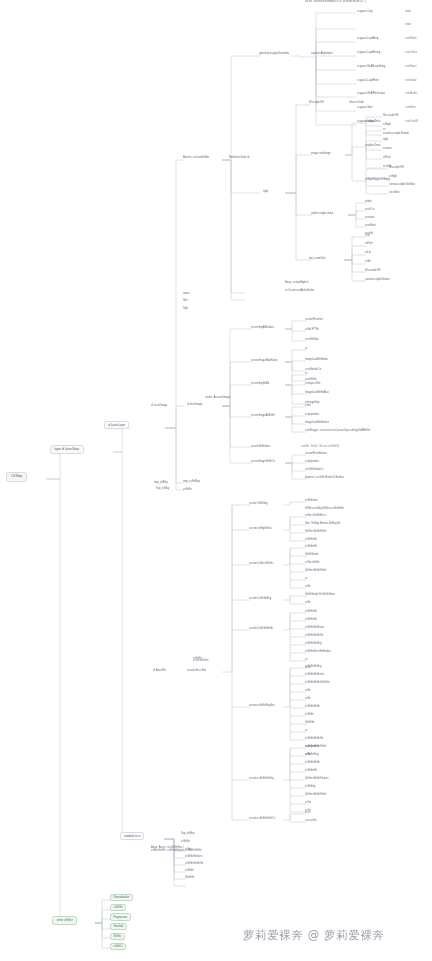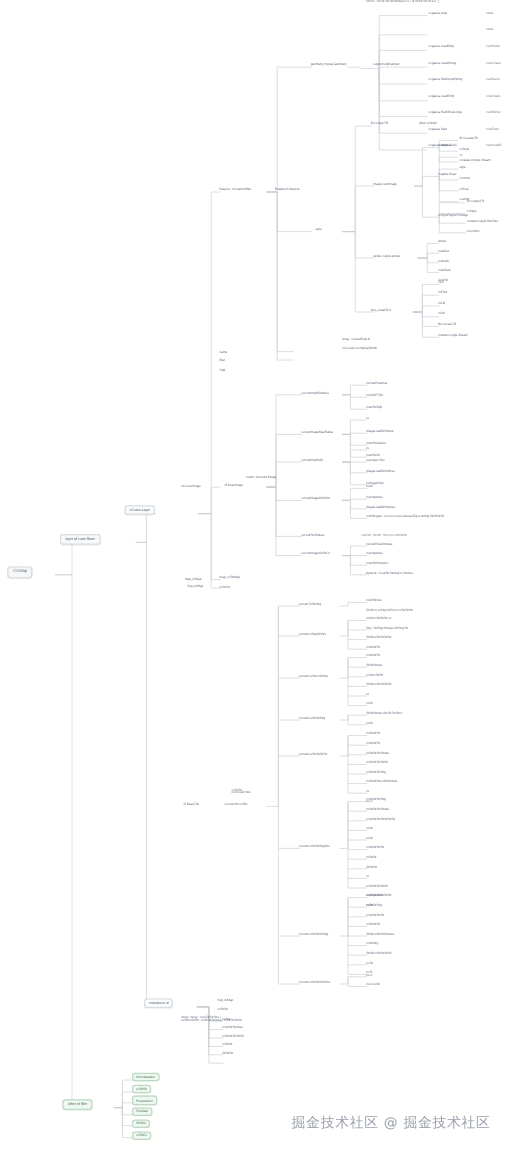--- a/index.html
+++ b/index.html
@@ -378,14 +378,14 @@
 
   <div id="filter-children">
       <div class="node bx green" style="left: 110px; top: 894px; font-size: 2.8px; padding: 1.2px 2.4px;">Normalization</div>
       <div class="node bx green" style="left: 110px; top: 903.7px; font-size: 2.8px; padding: 1.2px 2.4px;">cvStrStr</div>
       <div class="node bx green" style="left: 110px; top: 913.4px; font-size: 2.8px; padding: 1.2px 2.4px;">Progression</div>
       <div class="node bx green" style="left: 110px; top: 923.1px; font-size: 2.8px; padding: 1.2px 2.4px;">Simulate</div>
       <div class="node bx green" style="left: 110px; top: 932.8px; font-size: 2.8px; padding: 1.2px 2.4px;">StrStrs</div>
       <div class="node bx green" style="left: 110px; top: 942.5px; font-size: 2.8px; padding: 1.2px 2.4px;">cvStrCv</div>
     </div>
 
-  <div id="watermark">掘金技术社区 @ 掘金技术社区</div>
+  <div id="watermark">萝莉爱裸奔 @ 萝莉爱裸奔</div>
 </div>
 
 </body></html>

